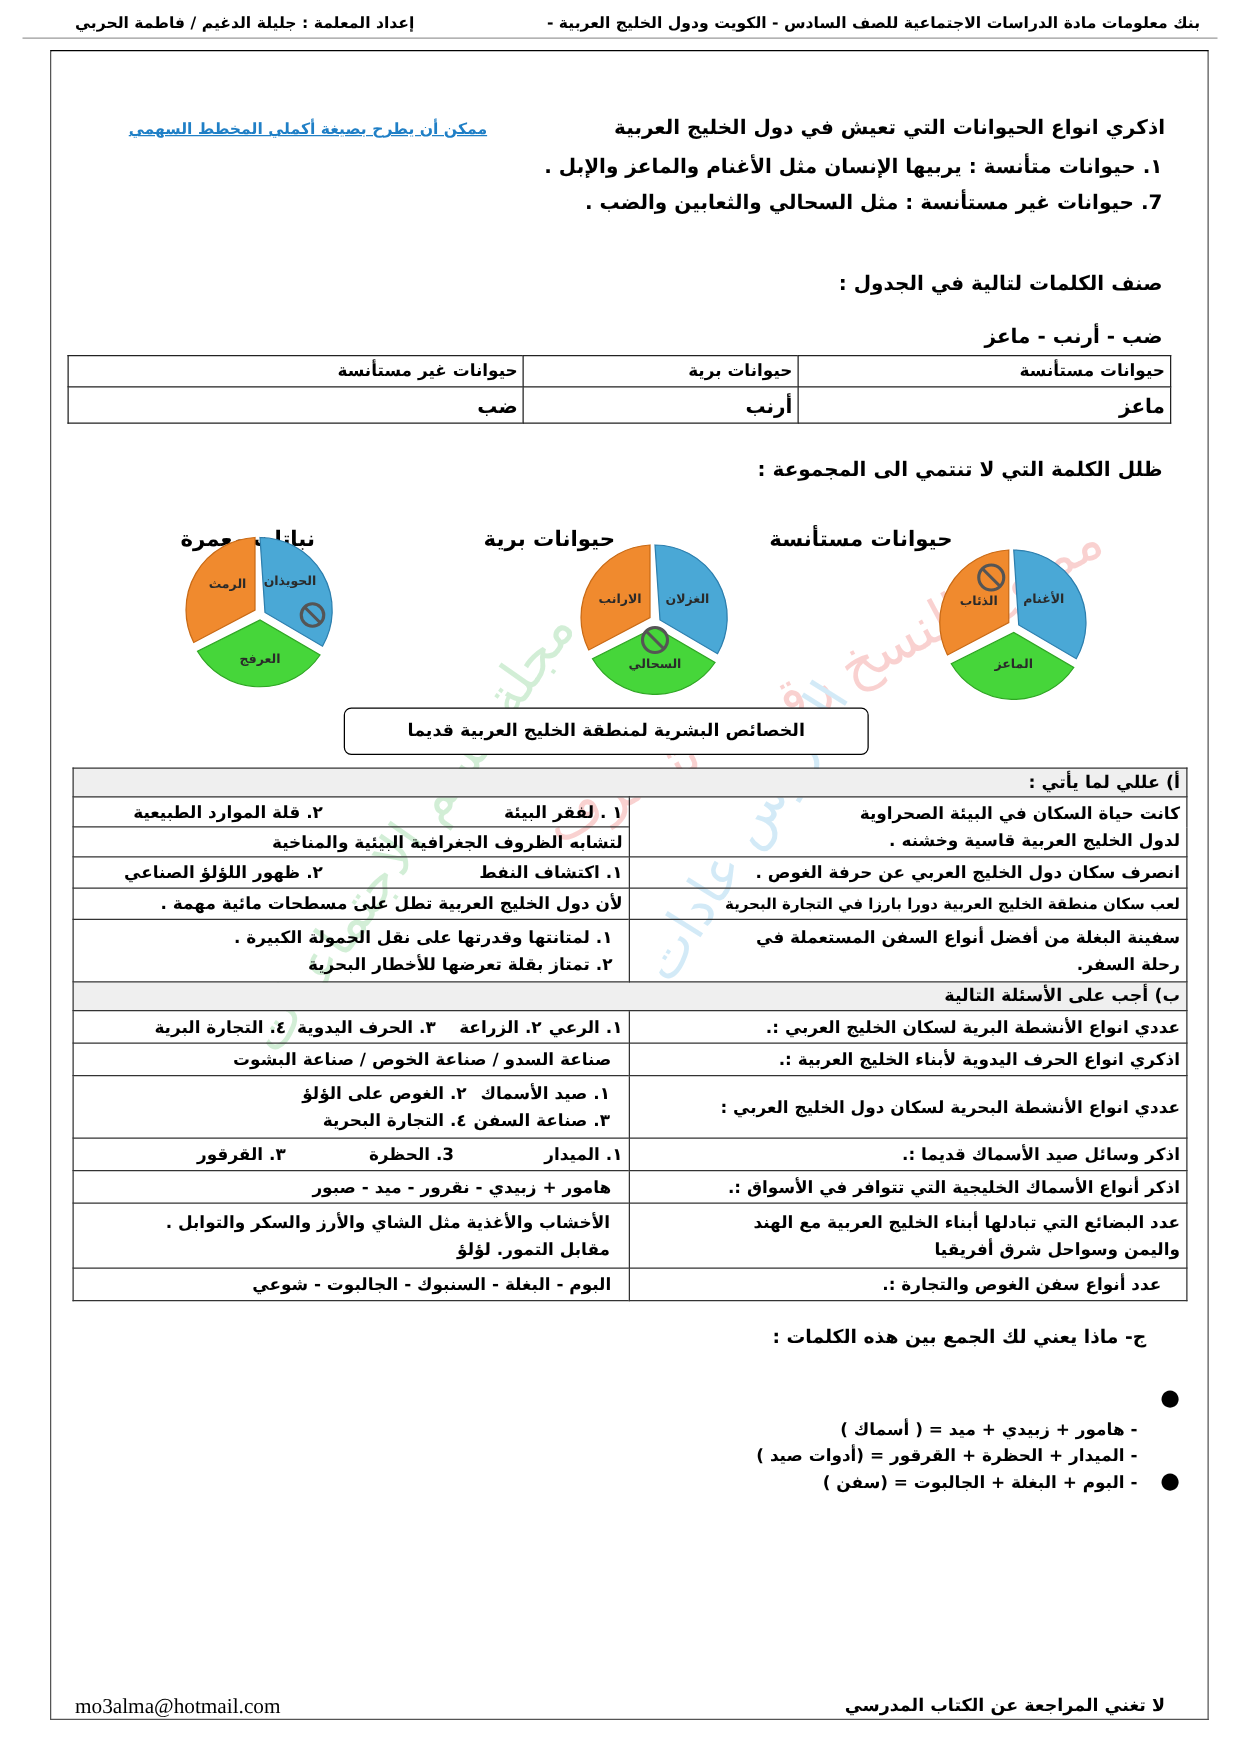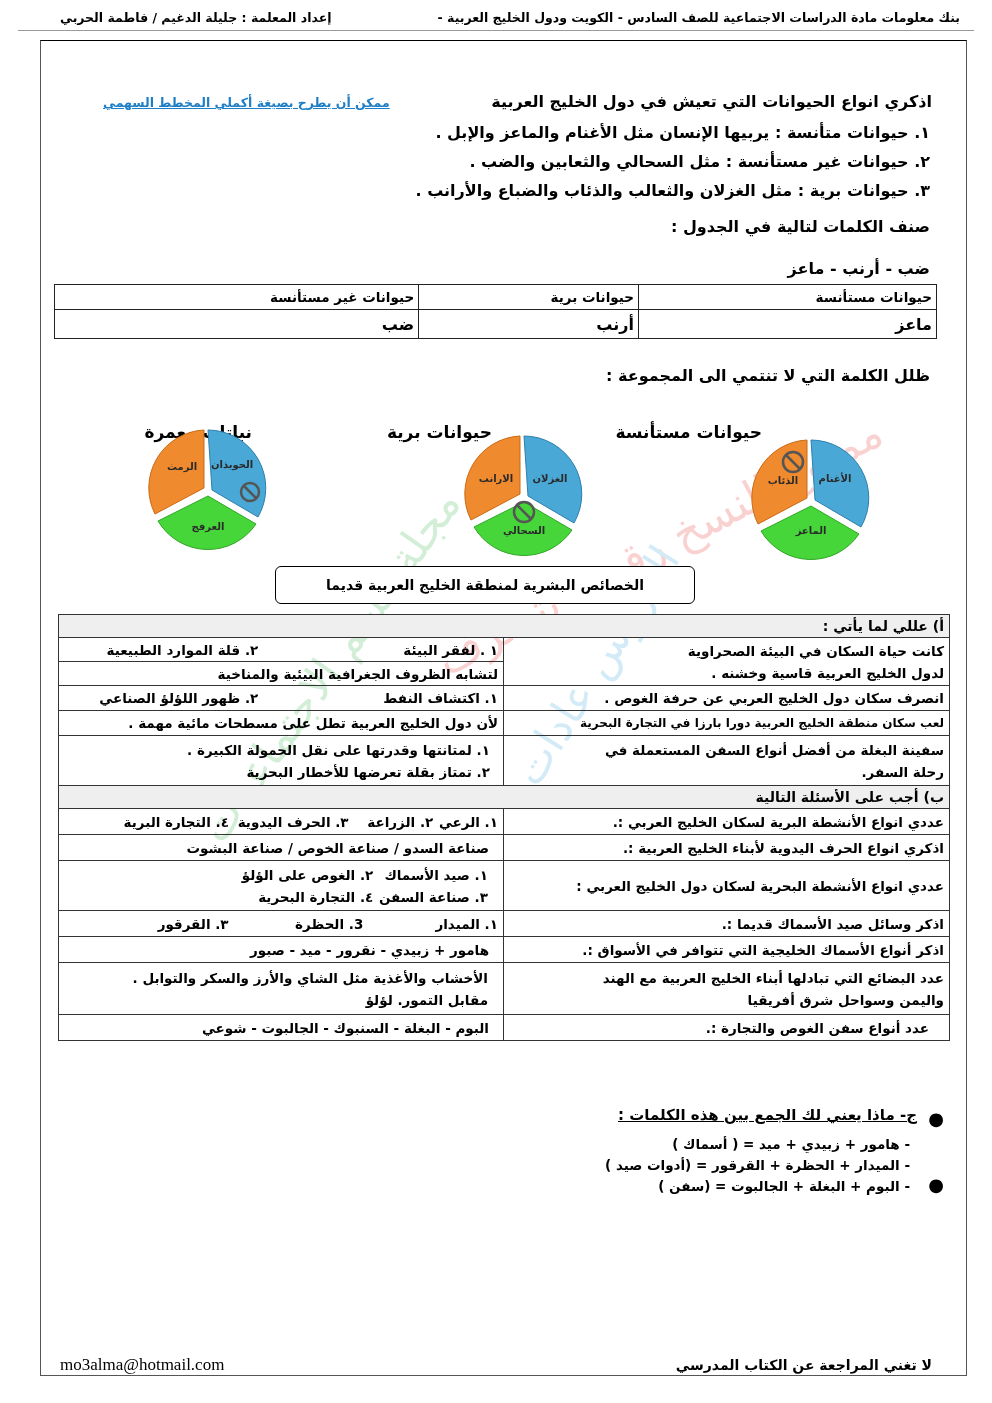--- a/index.html
+++ b/index.html
@@ -41,21 +41,21 @@
 
   
   table.big { position:absolute; left:58px; top:614px; width:892px; border-collapse:collapse; direction:rtl; }
   table.big td { border:1px solid #333; font-size:13.5px; font-weight:bold; padding:1px 5px; text-align:right; vertical-align:middle; }
   table.big td.q { width:420px; }
   table.big tr.sec td { background:#efefef; font-size:14px; height:20px; }
   .sp { display:inline-block; }
   .lines div { line-height:22px; }
 
   
-  .c-title { right:75px; top:1106px; font-size:15px; font-weight:bold; direction:rtl; text-decoration:underline; }
+  .c-title { right:75px; top:1060px; font-size:15px; font-weight:bold; direction:rtl; }
   .c-list  { right:82px; top:1134px; font-size:13.5px; font-weight:bold; direction:rtl; line-height:21px; }
   .bullet  { font-size:18px; }
 
   .footer-email { left:60px; top:1355px; font-family:"Liberation Serif", serif; font-size:17px; }
   .footer-note  { right:60px; top:1357px; font-size:14px; font-weight:bold; direction:rtl; }
 
   .watermark { left:80px; top:470px; width:760px; height:400px; pointer-events:none; opacity:0.22; }
   .wm1 { position:absolute; font-size:44px; color:#e8342f; transform:rotate(-28deg); white-space:nowrap; direction:rtl; }
   .wm2 { position:absolute; font-size:44px; color:#35b54a; transform:rotate(-55deg); white-space:nowrap; direction:rtl; }
   .wm3 { position:absolute; font-size:44px; color:#3aa4dd; transform:rotate(-58deg); white-space:nowrap; direction:rtl; }
@@ -72,22 +72,21 @@
 <div class="abs watermark">
   <div class="wm1" style="left:330px;top:50px;">ممنوع النسخ رقمية بتصرف</div>
   <div class="wm2" style="left:40px;top:170px;">مجلة قسم الاجتماعيات</div>
   <div class="wm3" style="left:380px;top:170px;">الدروس عادات</div>
 </div>
 
 <div class="abs q1-title">اذكري انواع الحيوانات التي تعيش في دول الخليج العربية</div>
 <div class="abs q1-note">ممكن أن يطرح بصيغة أكملي المخطط السهمي</div>
 <div class="abs q1-list">
   <div>١. حيوانات متأنسة : يربيها الإنسان مثل الأغنام والماعز والإبل .</div>
-  <div>٢. حيوانات غير مستأنسة : مثل السحالي والثعابين والضب .</div>
-  <div>٣. حيوانات برية : مثل الغزلان والثعالب والذئاب والضباع والأرانب .</div>
+  <div>7. حيوانات غير مستأنسة : مثل السحالي والثعابين والضب .</div>
 </div>
 
 <div class="abs cls-title">صنف الكلمات لتالية في الجدول :</div>
 <div class="abs cls-words">ضب - أرنب - ماعز</div>
 <table class="cls">
   <tbody>
       <tr class="h">
     <td>حيوانات مستأنسة</td>
     <td>حيوانات برية</td>
     <td>حيوانات غير مستأنسة</td>

